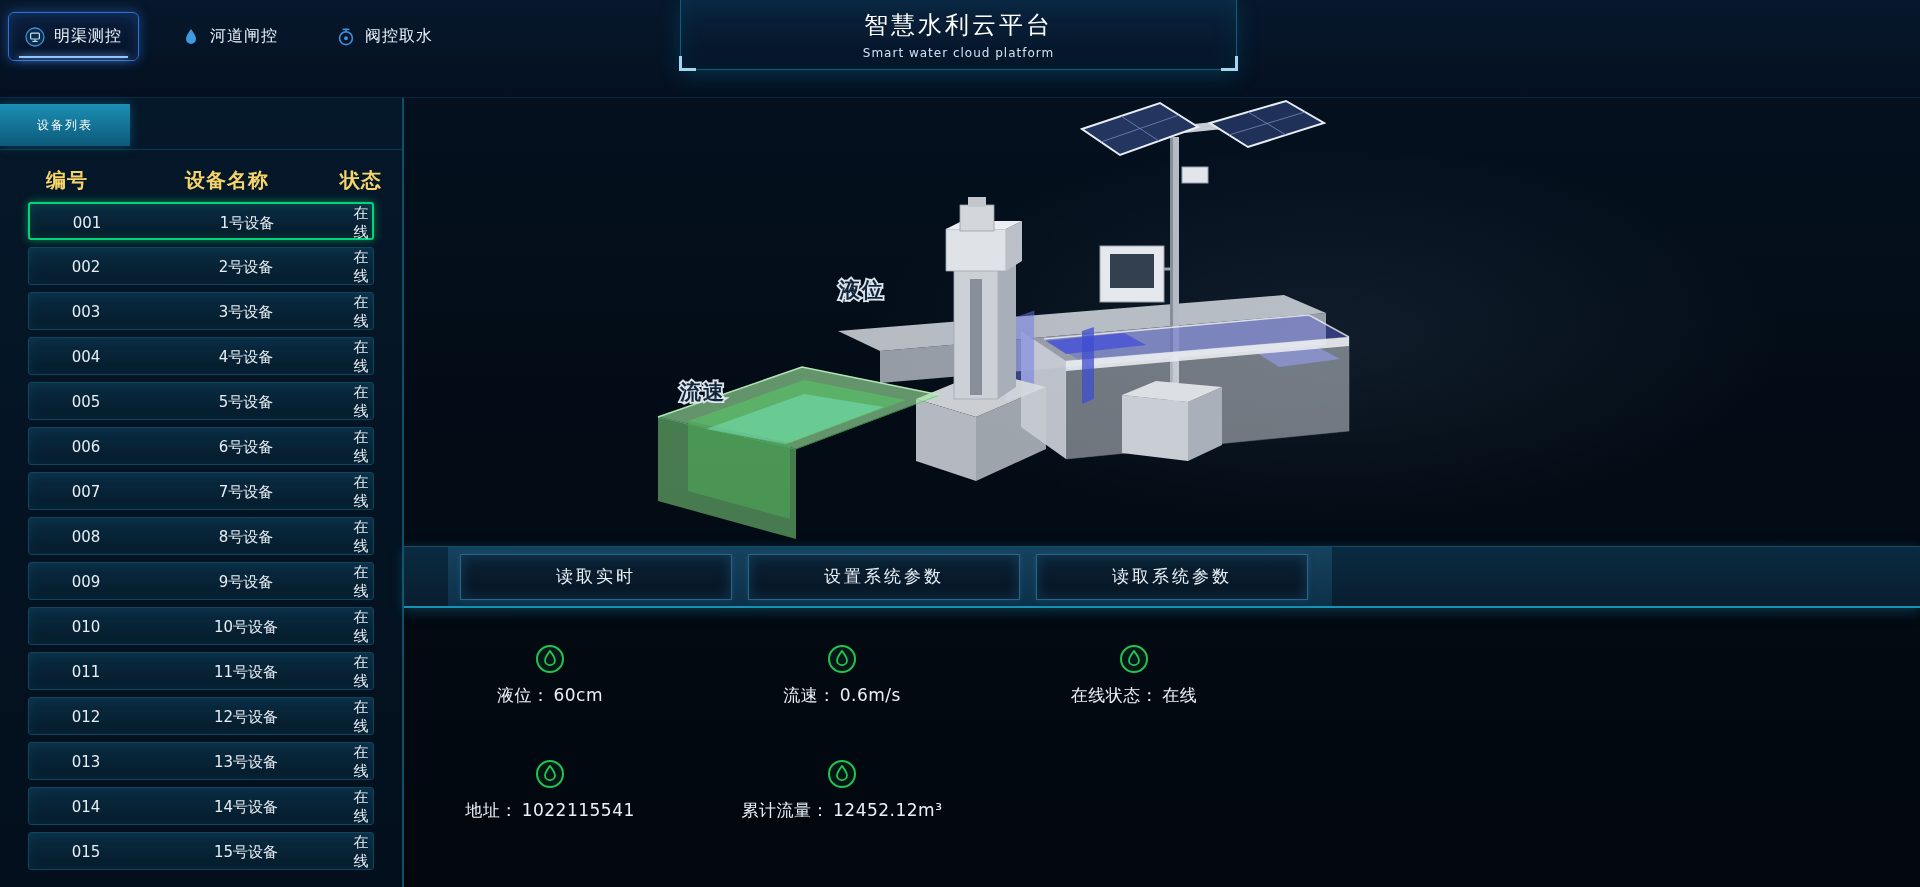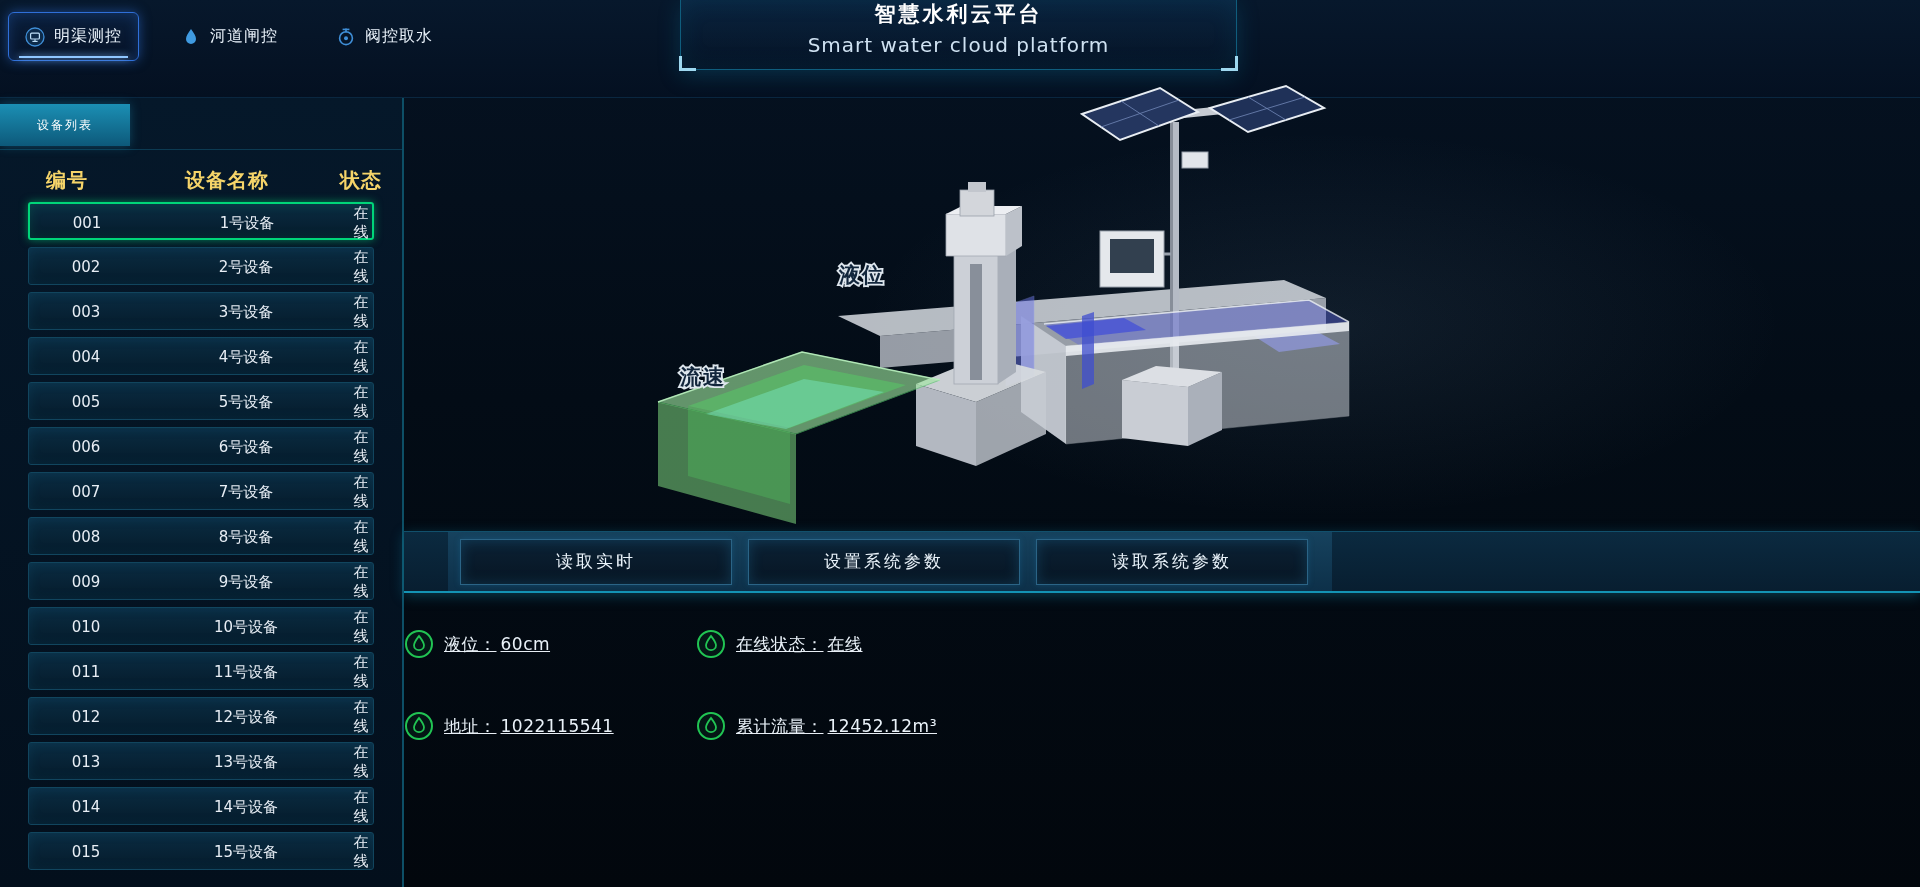--- a/index.html
+++ b/index.html
@@ -11,22 +11,22 @@
   
   .header { position:absolute; top:0; left:0; width:1920px; height:98px;
     background:linear-gradient(180deg,#07182c,#041021); border-bottom:1px solid #0a2740; }
   .title-box { position:absolute; left:680px; top:0; width:557px; height:70px; text-align:center;
     border:1px solid #0f5d7d; border-top:none;
     background:linear-gradient(180deg,rgba(12,44,76,.55),rgba(6,20,38,.15));
     box-shadow:0 6px 20px rgba(16,130,170,.25), inset 0 0 24px rgba(16,130,170,.12); }
   .title-box::before, .title-box::after { content:""; position:absolute; bottom:-2px; width:14px; height:12px; }
   .title-box::before { left:-2px; border-left:3px solid #9fd8f0; border-bottom:3px solid #9fd8f0; }
   .title-box::after  { right:-2px; border-right:3px solid #9fd8f0; border-bottom:3px solid #9fd8f0; }
-  .title { font-size:21px; font-weight:bold; letter-spacing:3px; color:#ffffff; }
-  .subtitle { font-size:20px; color:#cfe2f2; margin-top:5px; letter-spacing:1px; }
+  .title { font-size:24px; font-weight:normal; letter-spacing:3px; margin-top:9px; color:#ffffff; }
+  .subtitle { font-size:12px; color:#cfe2f2; margin-top:5px; letter-spacing:1px; }
 
   .nav-tabs { position:absolute; left:8px; top:12px; display:flex; align-items:center; gap:26px; }
   .nav-tab { display:flex; align-items:center; gap:9px; font-size:16px; letter-spacing:1px;
     color:#eaf3fb; padding:13px 16px; cursor:pointer; position:relative; border-radius:6px; }
   .nav-tab.active { border:1px solid #2f6fd8;
     background:linear-gradient(180deg,#0a1f3c,#061226);
     box-shadow:0 0 12px rgba(47,111,216,.55), inset 0 0 14px rgba(47,111,216,.3); }
   .nav-tab.active::after { content:""; position:absolute; left:10px; right:10px; bottom:2px; height:2px;
     background:#8fc6ff; box-shadow:0 0 7px #8fc6ff; }
   .nav-tab .icon { display:inline-flex; width:20px; height:20px; }
@@ -43,41 +43,41 @@
   .th { text-align:center; color:#f5d469; font-size:20px; font-weight:bold; letter-spacing:1px; }
   .tbody { display:flex; flex-direction:column; gap:7px; padding:0 28px; }
   .row { display:grid; grid-template-columns:114px 206px 1fr; height:38px; align-items:center;
     background:linear-gradient(180deg,#0a2c42,#051b2b); border:1px solid #11455e; border-radius:3px;
     box-shadow:inset 0 0 12px rgba(20,110,150,.18); font-size:15px; cursor:pointer; }
   .row span { text-align:center; }
   .row.selected { border:2px solid #00d579;
     box-shadow:0 0 9px rgba(0,213,121,.55), inset 0 0 12px rgba(0,213,121,.15); }
 
   
-  .main { position:absolute; left:404px; top:84px; width:1516px; height:789px; }
+  .main { position:absolute; left:404px; top:99px; width:1516px; height:789px; }
   .scene { position:relative; width:1516px; height:447px; overflow:hidden; }
   .scene .glow { position:absolute; left:420px; top:30px; width:1000px; height:420px;
     background:radial-gradient(ellipse at center, rgba(130,170,205,.10), rgba(130,170,205,0) 65%); }
   .scene svg { position:absolute; left:250px; top:0; }
 
   .button-band { position:absolute; top:447px; left:0; width:1516px; height:62px;
     background:linear-gradient(180deg,#0b2a40,#081e30);
     border-top:1px solid #11506c; border-bottom:2px solid #1493b4;
     box-shadow:0 3px 12px rgba(20,147,180,.35); display:flex; }
   .btn-strip { width:884px; height:100%; display:flex; align-items:center; gap:16px; padding:0 12px;
     background:linear-gradient(180deg,#16425e,#0d3049);margin-left:44px; }
   .cmd-btn { width:272px; height:46px; cursor:pointer;
     background:linear-gradient(180deg,#0b2134,#071523); border:1px solid #2b6486;
     color:#eaf3fa; font-size:17px; letter-spacing:3px; font-family:inherit;
     box-shadow:inset 0 0 14px rgba(40,140,190,.28), 0 0 6px rgba(30,120,170,.3); }
 
   .metrics { position:absolute; top:509px; left:0; width:1516px; height:280px; padding-top:36px; }
   .metric-row { display:flex; }
   .metric-row + .metric-row { margin-top:52px;text-align:center; }
-  .metric { width:292px; display:flex; flex-direction:row; align-items:center; gap:10px;text-decoration:underline; }
+  .metric { width:292px; display:flex; flex-direction:column; align-items:center; gap:10px; }
   .metric-icon { width:30px; height:30px; flex:0 0 auto; }
   .metric-text { font-size:17px; color:#eaf2f9; white-space:nowrap; letter-spacing:.5px; }
   .metric-text .val { margin-left:4px; }
 </style>
 </head>
 <body>
 
 <div class="app">
 
   <header class="header">
@@ -304,20 +304,29 @@
           <div class="metric">
             <svg class="metric-icon" viewBox="0 0 30 30">
               <circle cx="15" cy="15" r="13" fill="rgba(33,196,83,0.08)" stroke="#21c453" stroke-width="2"></circle>
               <path d="M15 7 C12 11,10 13.5,10 16.2 a5 5 0 0 0 10 0 C20 13.5,18 11,15 7 Z" fill="none" stroke="#21c453" stroke-width="1.8"></path>
             </svg>
             <div class="metric-text">
               <span class="lbl">液位：</span><span class="val">60cm</span>
             </div>
           </div>
 
+          <div class="metric">
+            <svg class="metric-icon" viewBox="0 0 30 30">
+              <circle cx="15" cy="15" r="13" fill="rgba(33,196,83,0.08)" stroke="#21c453" stroke-width="2"></circle>
+              <path d="M15 7 C12 11,10 13.5,10 16.2 a5 5 0 0 0 10 0 C20 13.5,18 11,15 7 Z" fill="none" stroke="#21c453" stroke-width="1.8"></path>
+            </svg>
+            <div class="metric-text">
+              <span class="lbl">流速：</span><span class="val">0.6m/s</span>
+            </div>
+          </div>
 
 
           <div class="metric">
             <svg class="metric-icon" viewBox="0 0 30 30">
               <circle cx="15" cy="15" r="13" fill="rgba(33,196,83,0.08)" stroke="#21c453" stroke-width="2"></circle>
               <path d="M15 7 C12 11,10 13.5,10 16.2 a5 5 0 0 0 10 0 C20 13.5,18 11,15 7 Z" fill="none" stroke="#21c453" stroke-width="1.8"></path>
             </svg>
             <div class="metric-text">
               <span class="lbl">在线状态：</span><span class="val">在线</span>
             </div>

